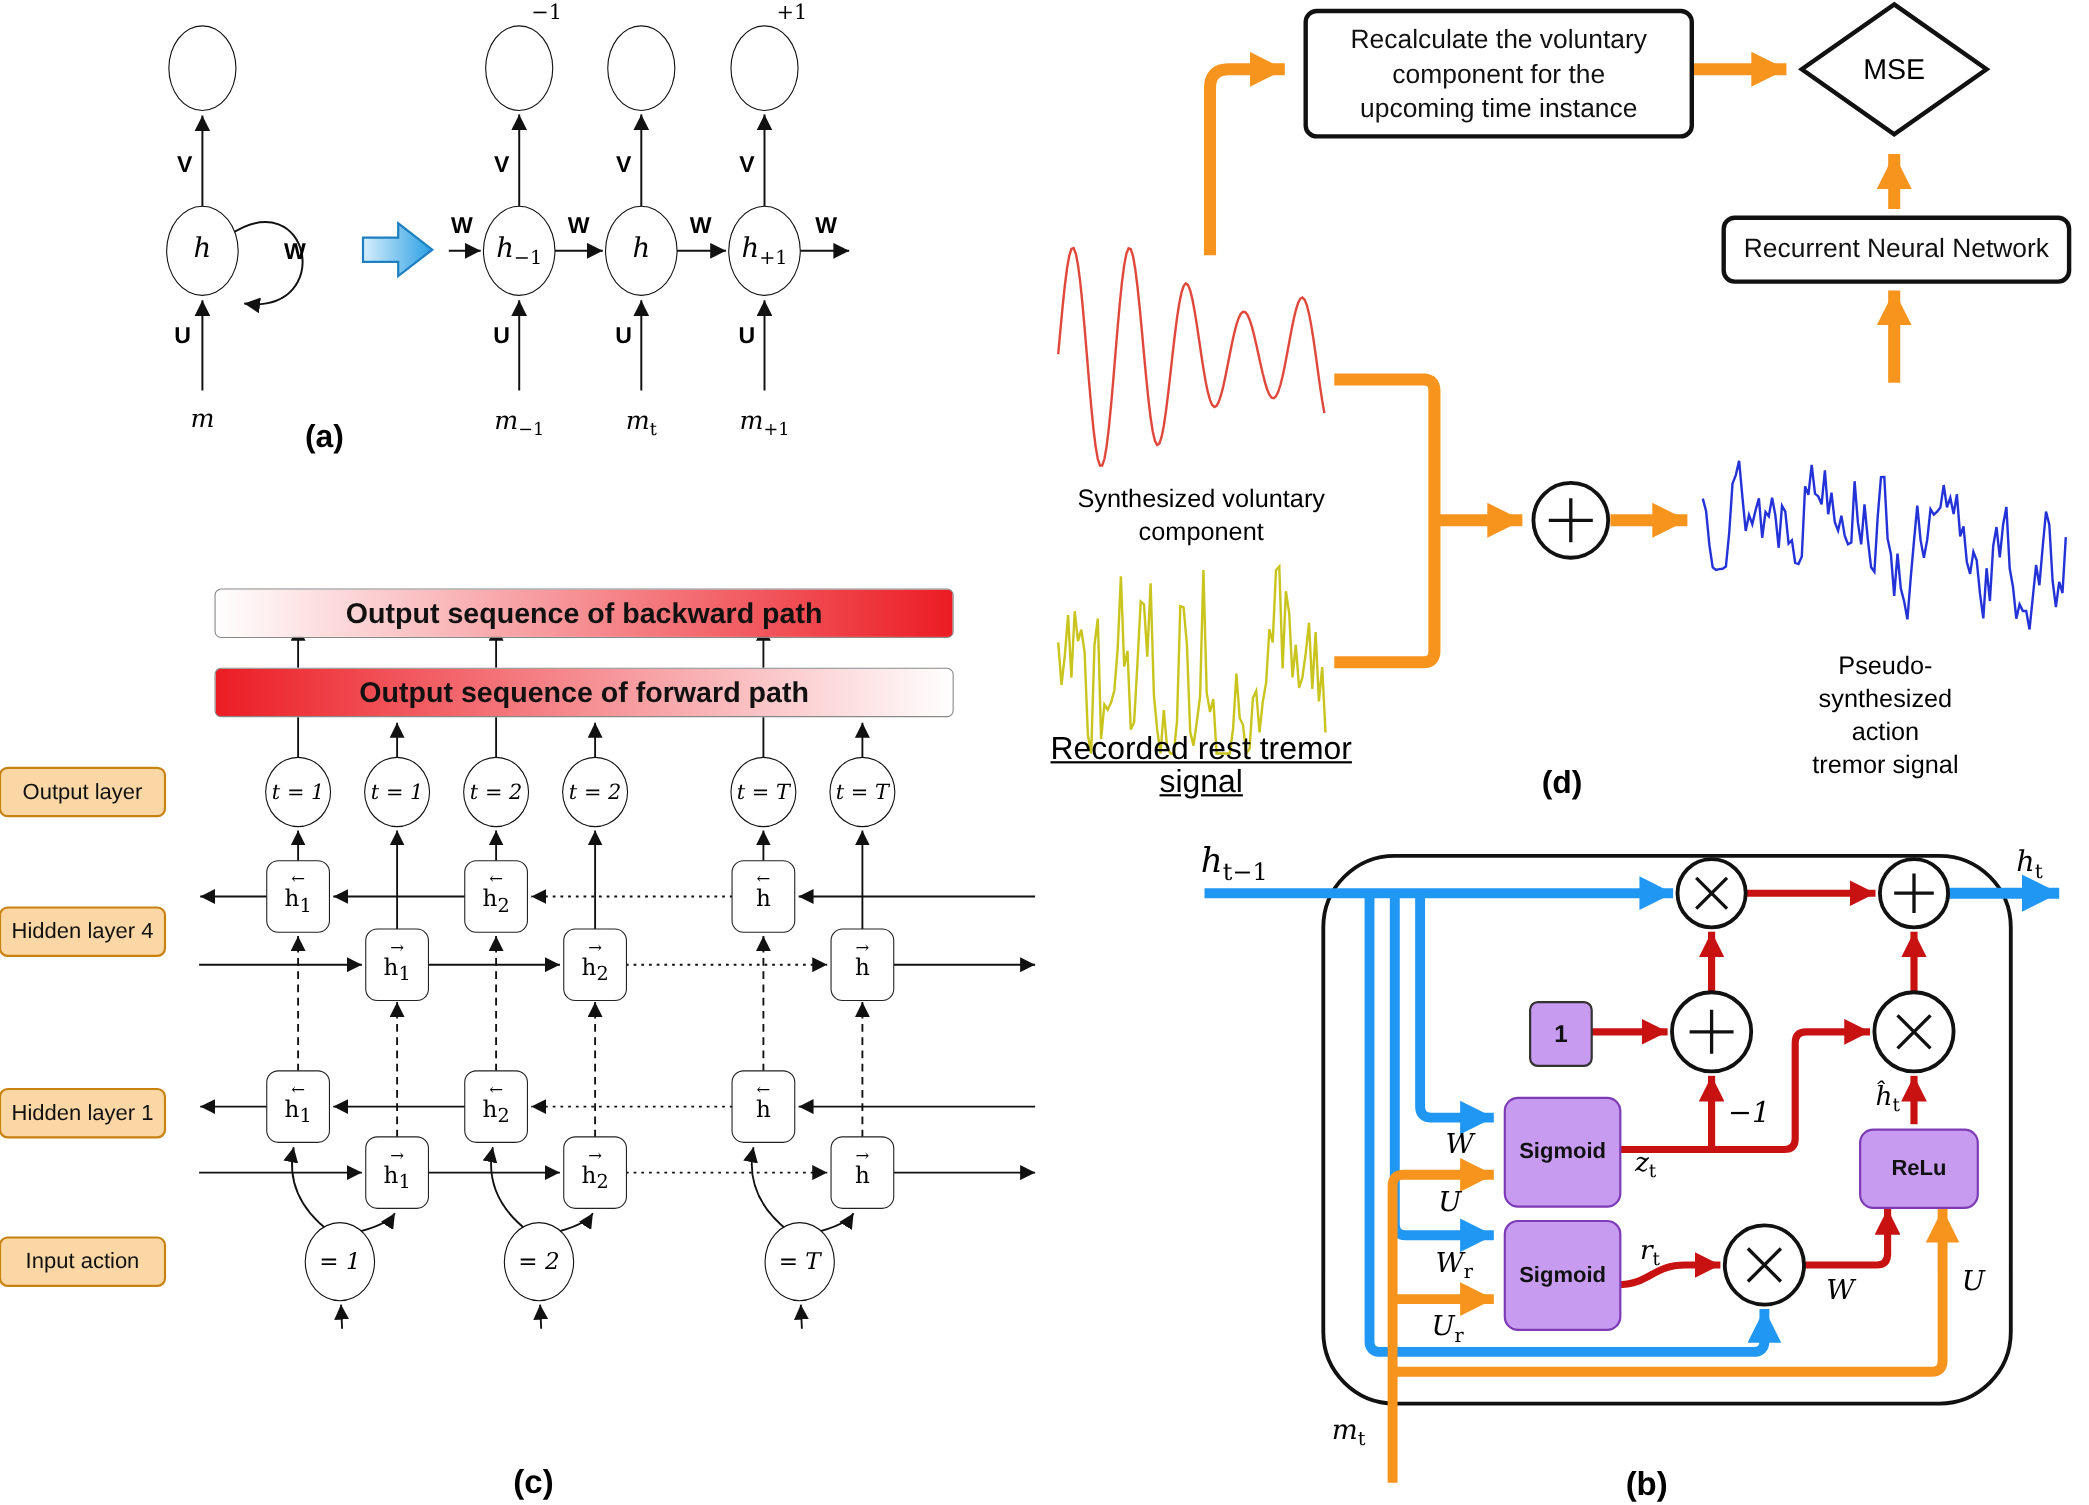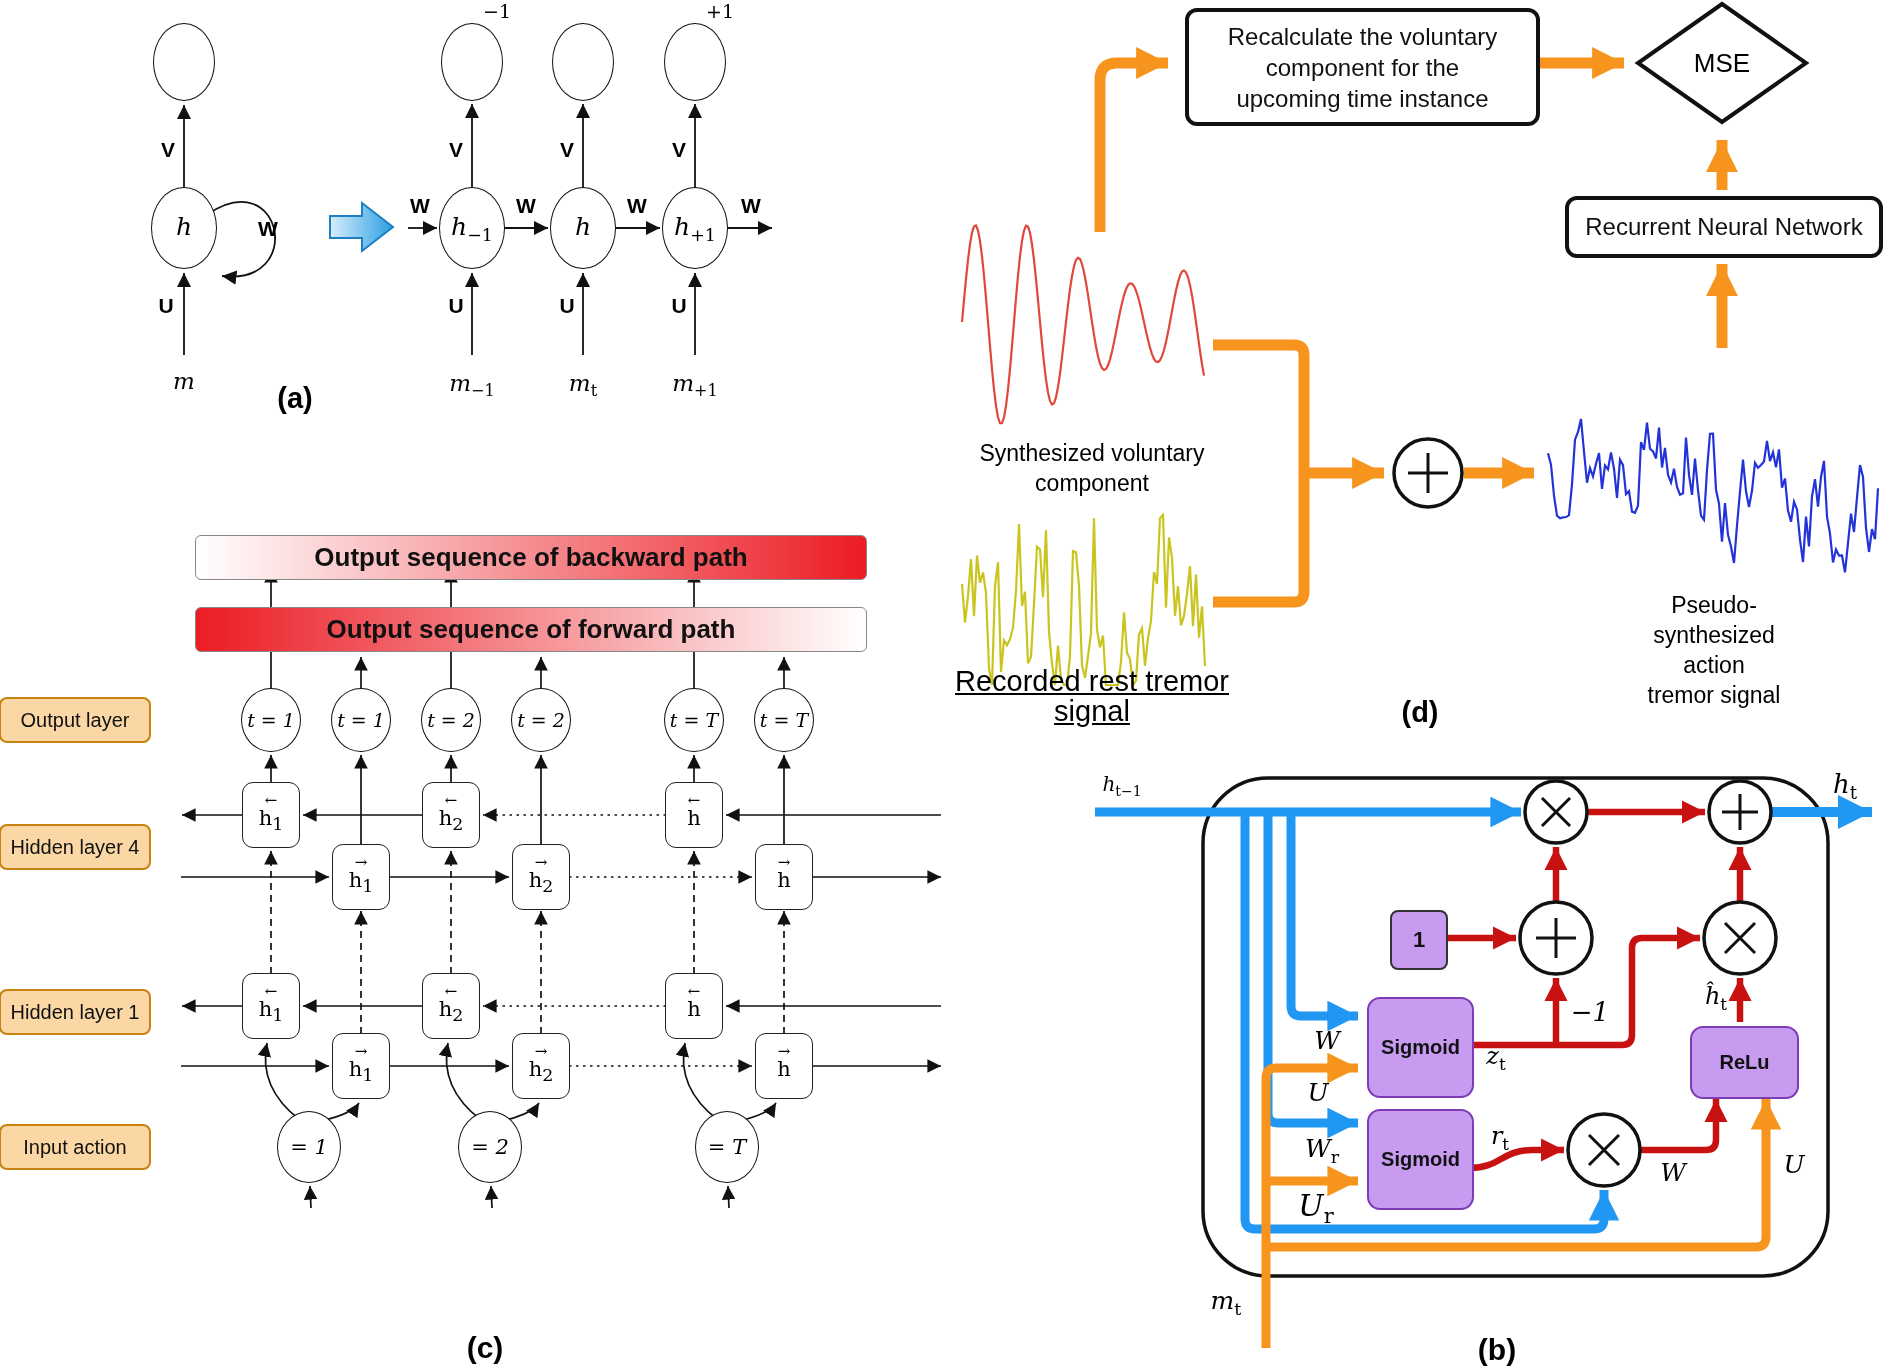--- a/index.html
+++ b/index.html
@@ -325,39 +325,39 @@
       <span>Recurrent Neural Network</span>
     </div>
 <div class="ctr" style="left:1092px;top:468px;font-size:23px;line-height:30px;z-index:3;">Synthesized voluntary
 component</div>
 <div class="ctr" style="left:1092px;top:696px;font-size:29px;line-height:30px;z-index:3;text-decoration:underline;">Recorded rest tremor
 signal</div>
 <div class="ctr" style="left:1714px;top:650px;font-size:23px;line-height:30px;z-index:3;">Pseudo-synthesized action
 tremor signal</div>
 <div class="ctr bold" style="left:1420px;top:712px;font-size:29px;">(d)</div>
 
-<div class="ctr math" style="left:1122px;top:785px;font-size:20px;"><span>h</span><sub>t−1</sub></div>
+<div class="ctr math" style="left:1122px;top:785px;font-size:31px;"><span>h</span><sub>t−1</sub></div>
 <div class="ctr math" style="left:1845px;top:786px;font-size:26px;"><span>h</span><sub>t</sub></div>
 <div class="pbox" style="left:1390px;top:910px;width:54px;height:56px;border-color:#333;border-radius:8px;font-size:22px;">
       <span>1</span>
     </div>
 <div class="pbox" style="left:1367px;top:997px;width:103px;height:97px;font-size:20px;">
       <span>Sigmoid</span>
     </div>
 <div class="pbox" style="left:1367px;top:1109px;width:103px;height:97px;font-size:20px;">
       <span>Sigmoid</span>
     </div>
 <div class="pbox" style="left:1690px;top:1026px;width:105px;height:69px;font-size:20px;">
       <span>ReLu</span>
     </div>
 
 <div class="ctr math" style="left:1327px;top:1040px;font-size:25px;">W</div>
 <div class="ctr math" style="left:1318px;top:1092px;font-size:25px;">U</div>
 <div class="ctr math" style="left:1322px;top:1150px;font-size:25px;"><span>W</span><sub>r</sub></div>
-<div class="ctr math" style="left:1316px;top:1208px;font-size:30px;text-align:center;"><span>U</span><sub>r</sub></div>
+<div class="ctr math" style="left:1316px;top:1208px;font-size:25px;text-align:center;"><span>U</span><sub>r</sub></div>
 <div class="ctr math" style="left:1496px;top:1026px;font-size:24px;margin-top:32px;"><span>z</span><sub>t</sub></div>
 <div class="ctr math" style="left:1590px;top:1012px;font-size:26px;">−1</div>
 <div class="ctr math" style="left:1500px;top:1138px;font-size:24px;"><span>r</span><sub>t</sub></div>
 <div class="ctr math" style="left:1673px;top:1172px;font-size:25px;">W</div>
 <div class="ctr math" style="left:1794px;top:1164px;font-size:25px;">U</div>
 <div class="ctr math" style="left:1716px;top:998px;font-size:24px;"><span>ĥ</span><sub>t</sub></div>
 <div class="ctr math" style="left:1226px;top:1302px;font-size:25px;"><span>m</span><sub>t</sub></div>
 <div class="ctr bold" style="left:1497px;top:1350px;font-size:30px;">(b)</div>
 
 </div>

